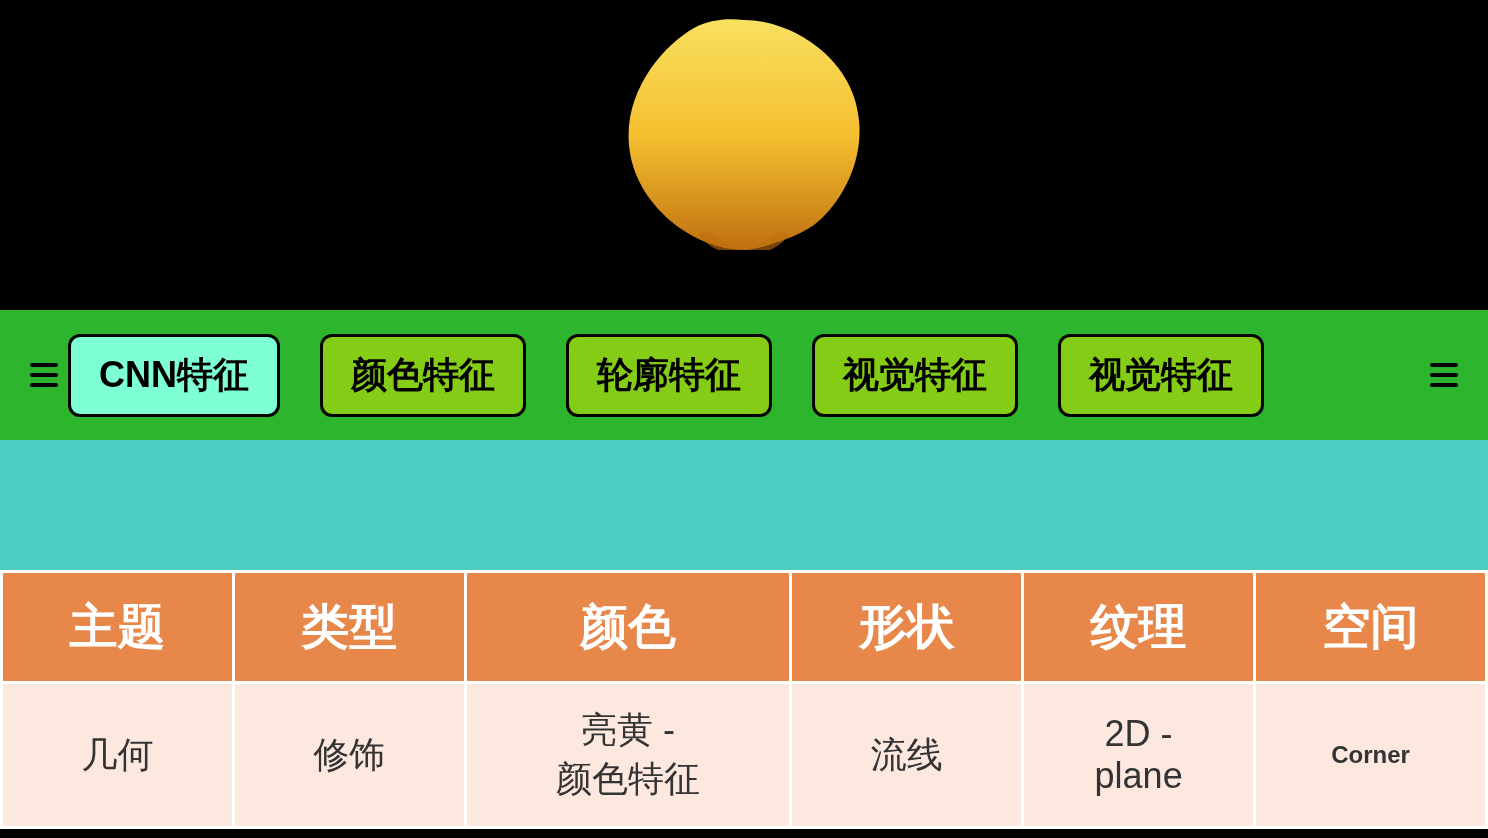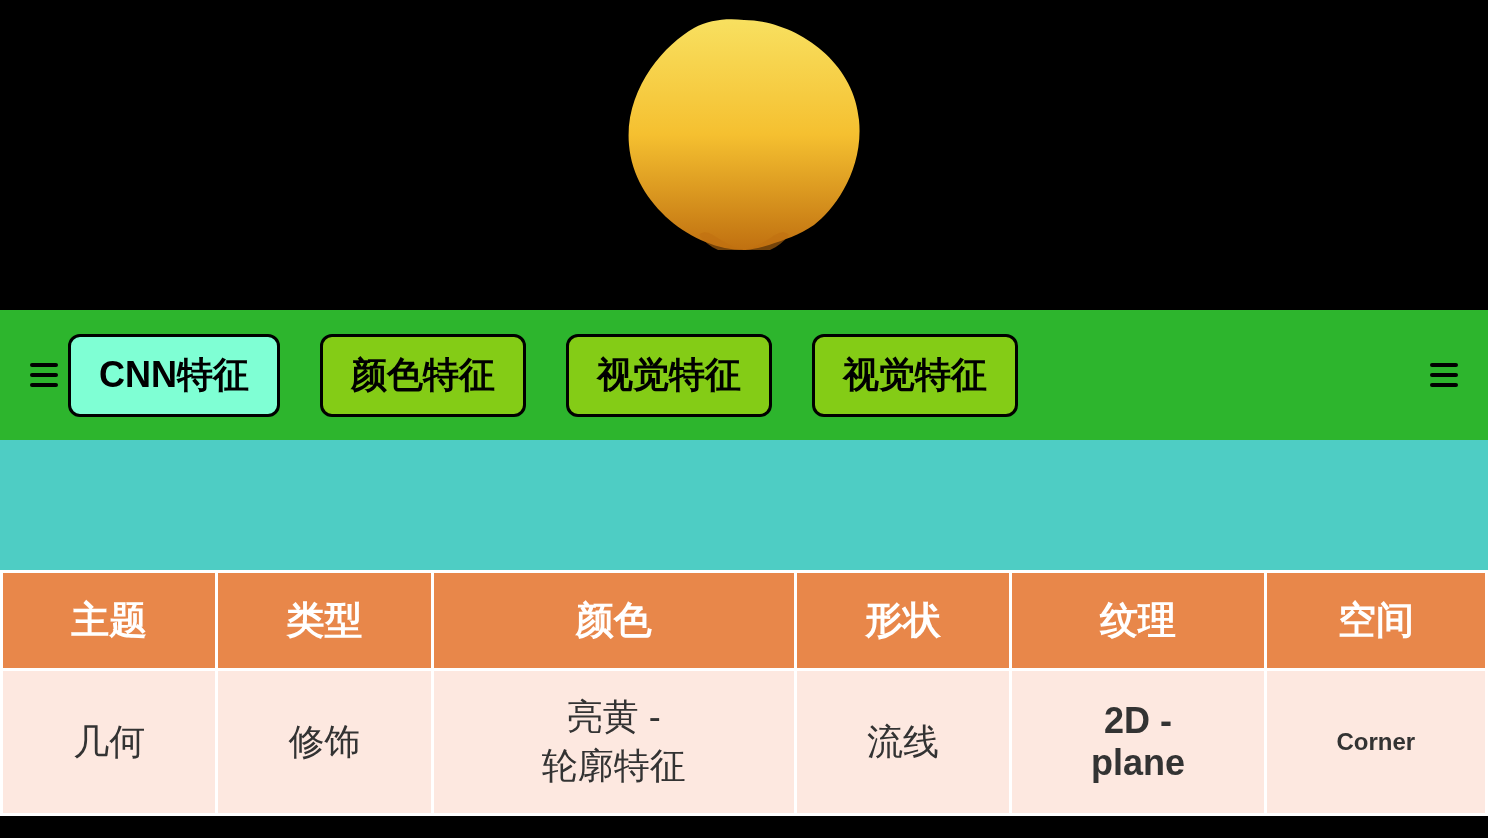--- a/index.html
+++ b/index.html
@@ -104,21 +104,21 @@
     }
 
     .data-table {
       width: 100%;
       border-collapse: collapse;
     }
 
     .data-table th {
       background: #e8874a;
       color: #fff;
-      font-size: 38px;
+      font-size: 48px;
       font-weight: bold;
       padding: 22px 10px;
       text-align: center;
       border: 3px solid #fff;
     }
 
     .data-table td {
       background: #fde8e0;
       color: #333;
       font-size: 36px;
@@ -174,20 +174,23 @@
     <span></span>
     <span></span>
     <span></span>
   </div>
   <div class="feature-tags">
     <div class="feature-tag cyan-bg">
       <span>CNN特征</span>
     </div>
     <div class="feature-tag">
       <span>颜色特征</span>
+    </div>
+    <div class="feature-tag">
+      <span>轮廓特征</span>
     </div>
     <div class="feature-tag">
       <span>视觉特征</span>
     </div>
     <div class="feature-tag">
       <span>视觉特征</span>
     </div>
   </div>
   <div class="right-more">
     <span></span>
@@ -208,21 +211,21 @@
         <th>形状</th>
         <th>纹理</th>
         <th>空间</th>
       </tr>
     </thead>
     <tbody>
       <tr>
         <td>几何</td>
         <td>修饰</td>
         <td style="white-space: pre-line;">亮黄 -
-轮廓特征</td>
+颜色特征</td>
         <td>流线</td>
-        <td style="white-space: pre-line; font-weight: bold;">2D -
+        <td style="white-space: pre-line;">2D -
 plane</td>
         <td class="large-text">Corner</td>
       </tr>
     </tbody>
   </table>
 </div>
 
 </body></html>

